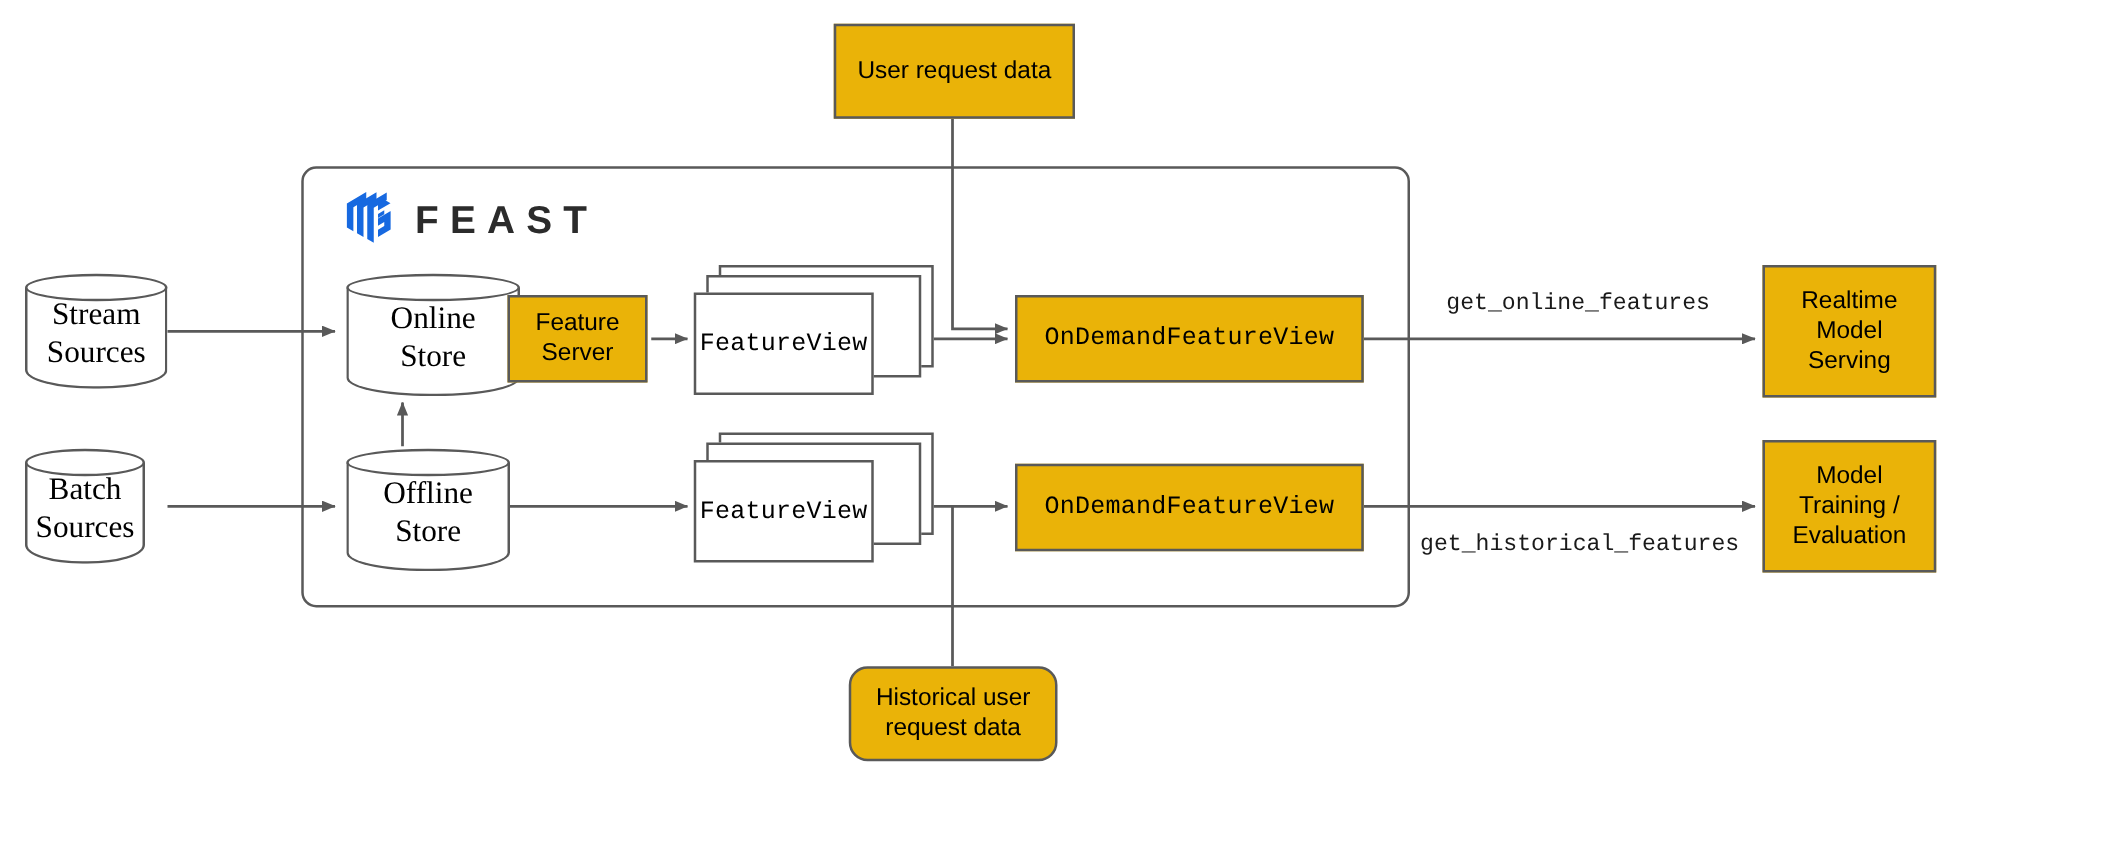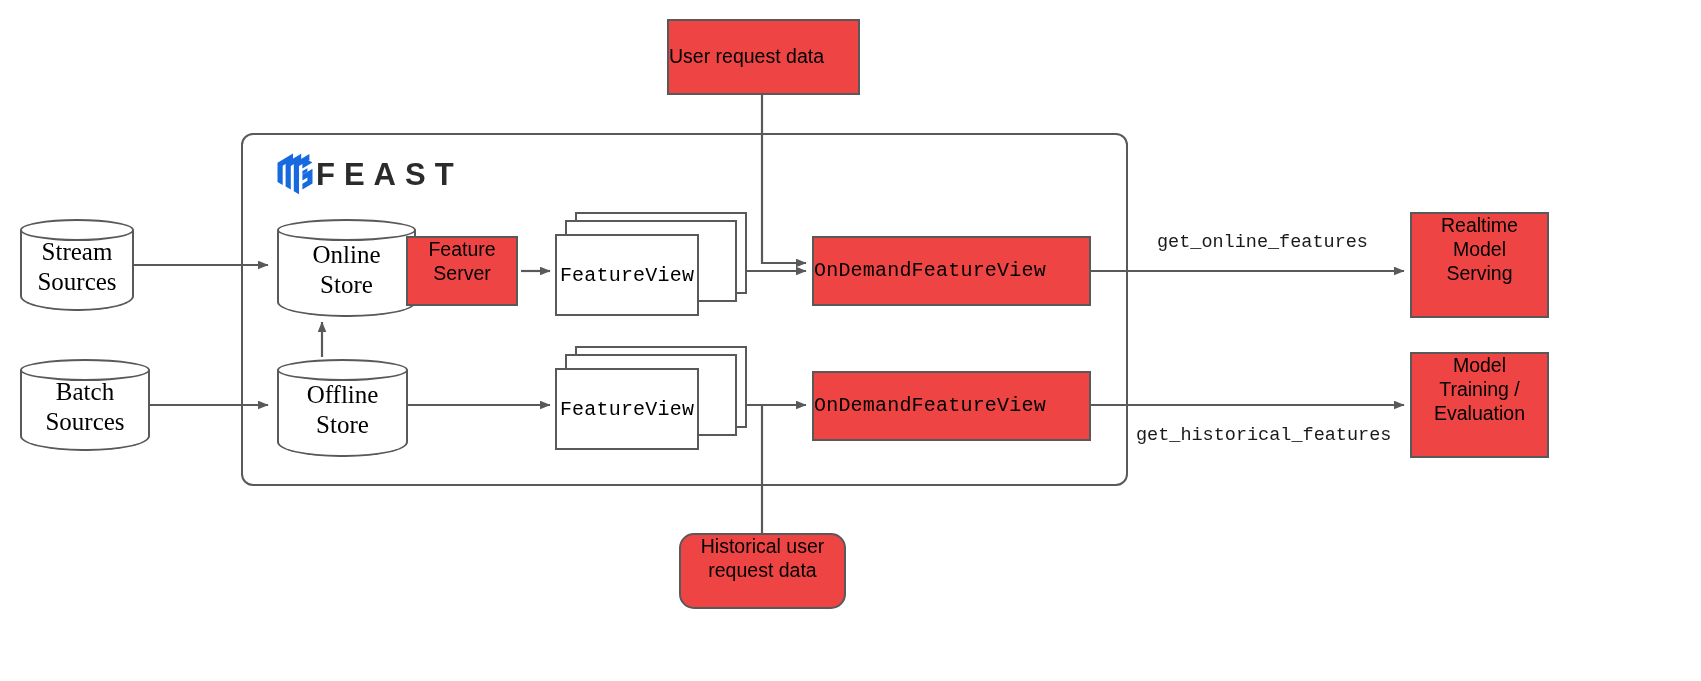--- a/index.html
+++ b/index.html
@@ -21,23 +21,23 @@
     top: 0;
     width: 1701px;
     height: 681px;
     pointer-events: none;
   }
   .node {
     position: absolute;
     box-sizing: border-box;
     display: flex;
     align-items: center;
-    justify-content: flex-start;
+    justify-content: center;
     text-align: center;
-    background: #ef4444;
+    background: #eab308;
     color: #000000;
   }
   .rect {
     border: 2.5px solid #595959;
     line-height: 1.22;
   }
   .sans { font-family: "Liberation Sans", sans-serif; font-size: 19.5px; }
   .mono { font-family: "Liberation Mono", monospace; font-size: 20px; letter-spacing: .2px; }
   .edge-label {
     position: absolute;
@@ -102,20 +102,21 @@
     box-sizing: border-box;
   }
   .stack .card.c3 { left: 20px; top: 0;  width: 172px; height: 82px; }
   .stack .card.c2 { left: 10px; top: 8px; width: 172px; height: 82px; }
   .stack .card.c1 { left: 0;   top: 22px; width: 144px; height: 82px;
                     display: flex; align-items: center; justify-content: center; }
   .logo-wrap {
     position: absolute;
     display: flex;
     align-items: center;
+    gap: 16px;
   }
   .logo-word {
     font-family: "Liberation Sans", sans-serif;
     font-size: 31px;
     font-weight: 700;
     letter-spacing: 9px;
     color: #2b2b2b;
   }
 </style>
 </head>
@@ -182,21 +183,21 @@
 
   <div class="cyl" style="left:20px; top:219px; width:114px; height:92px;">
     <div class="cyl-body"></div>
     <div class="cyl-top"></div>
     <div class="cyl-label">
       <div>Stream</div>
       <div>Sources</div>
     </div>
   </div>
 
-  <div class="cyl" style="left:20px; top:359px; width:130px; height:92px;">
+  <div class="cyl" style="left:20px; top:359px; width:96px; height:92px;">
     <div class="cyl-body"></div>
     <div class="cyl-top"></div>
     <div class="cyl-label">
       <div>Batch</div>
       <div>Sources</div>
     </div>
   </div>
 
   <div class="cyl" style="left:277px; top:219px; width:105px; height:98px;padding-left:34px;">
     <div class="cyl-body"></div>

